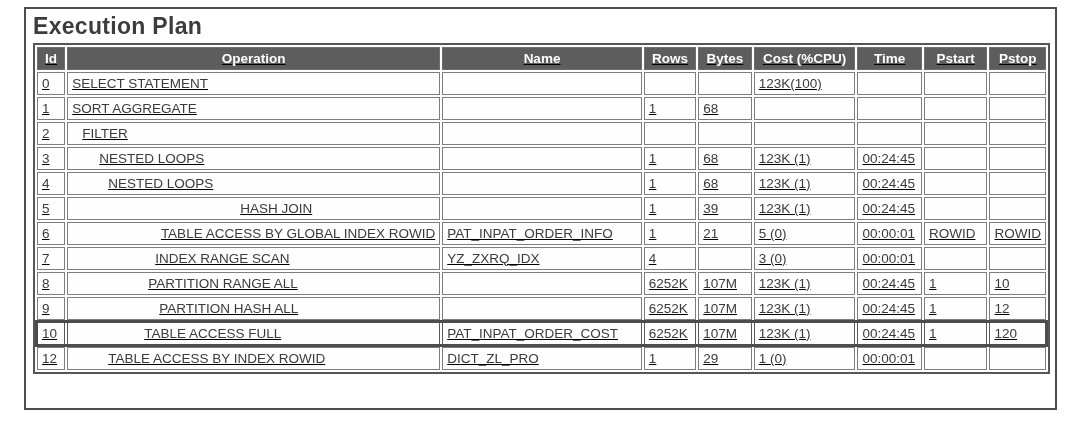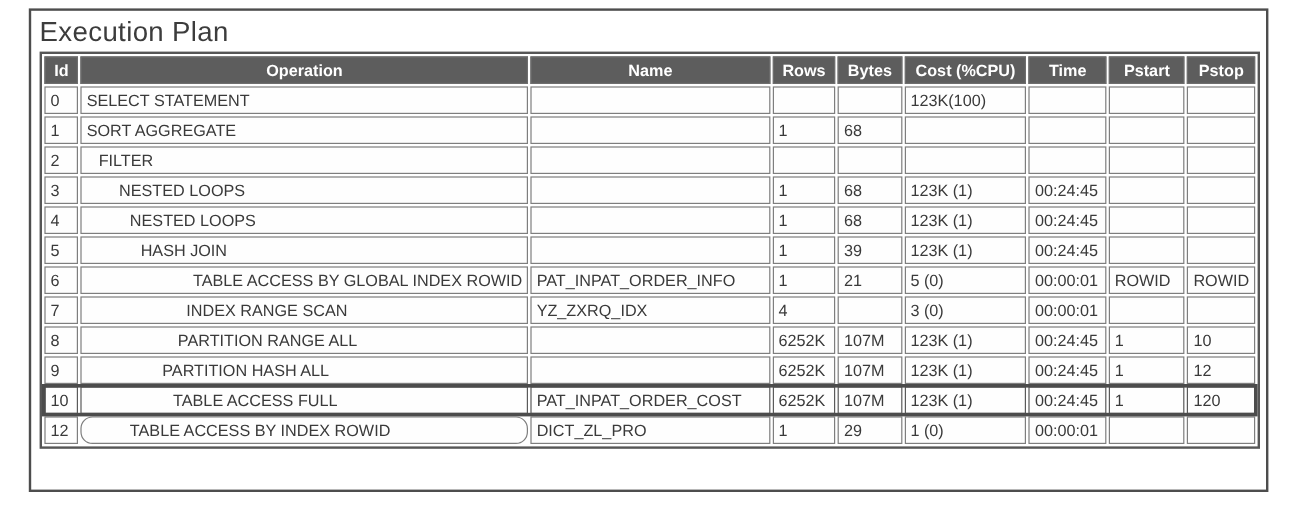--- a/index.html
+++ b/index.html
@@ -17,32 +17,33 @@
     top: 7px;
     width: 1033px;
     height: 403px;
     border: 2px solid #4d4d4d;
     background: #ffffff;
     box-sizing: border-box;
   }
   .title {
     margin: 4px 0 3px 7px;
     font-size: 23px;
-    font-weight: normal;
+    font-weight: bold;
     color: #3c3c3c;
     letter-spacing: 0.3px;
   }
   table.plan {
     margin-left: 7px;
     border-collapse: separate;
     border-spacing: 2px;
     border: 2px solid #565656;
     background: #ffffff;
     table-layout: fixed;
     width: 1017px;
+    text-decoration: underline;
   }
   table.plan th {
     background: #5d5d5d;
     color: #ffffff;
     font-size: 13.5px;
     font-weight: bold;
     text-align: center;
     border: 1px solid #6e6e6e;
     padding: 2px 3px;
     height: 17px;
@@ -161,21 +162,21 @@
     <td></td>
     <td>1</td>
     <td>68</td>
     <td>123K (1)</td>
     <td>00:24:45</td>
     <td></td>
     <td></td>
   </tr>
         <tr>
     <td>5</td>
-    <td style="padding-left: 49px;">HASH JOIN</td>
+    <td style="padding-left: 49px; text-align: center;">HASH JOIN</td>
     <td></td>
     <td>1</td>
     <td>39</td>
     <td>123K (1)</td>
     <td>00:24:45</td>
     <td></td>
     <td></td>
   </tr>
         <tr>
     <td>6</td>
@@ -205,21 +206,21 @@
     <td></td>
     <td>6252K</td>
     <td>107M</td>
     <td>123K (1)</td>
     <td>00:24:45</td>
     <td>1</td>
     <td>10</td>
   </tr>
         <tr>
     <td>9</td>
-    <td style="padding-left: 67px;">PARTITION HASH ALL</td>
+    <td style="padding-left: 91px;">PARTITION HASH ALL</td>
     <td></td>
     <td>6252K</td>
     <td>107M</td>
     <td>123K (1)</td>
     <td>00:24:45</td>
     <td>1</td>
     <td>12</td>
   </tr>
         <tr class="selected">
     <td>10</td>
@@ -227,21 +228,21 @@
     <td>PAT_INPAT_ORDER_COST</td>
     <td>6252K</td>
     <td>107M</td>
     <td>123K (1)</td>
     <td>00:24:45</td>
     <td>1</td>
     <td>120</td>
   </tr>
         <tr>
     <td>12</td>
-    <td style="padding-left: 40px; border-radius: 10px;">TABLE ACCESS BY INDEX ROWID</td>
+    <td style="padding-left: 40px;">TABLE ACCESS BY INDEX ROWID</td>
     <td>DICT_ZL_PRO</td>
     <td>1</td>
     <td>29</td>
     <td>1 (0)</td>
     <td>00:00:01</td>
     <td></td>
     <td></td>
   </tr>
       </tbody>
   </table>

